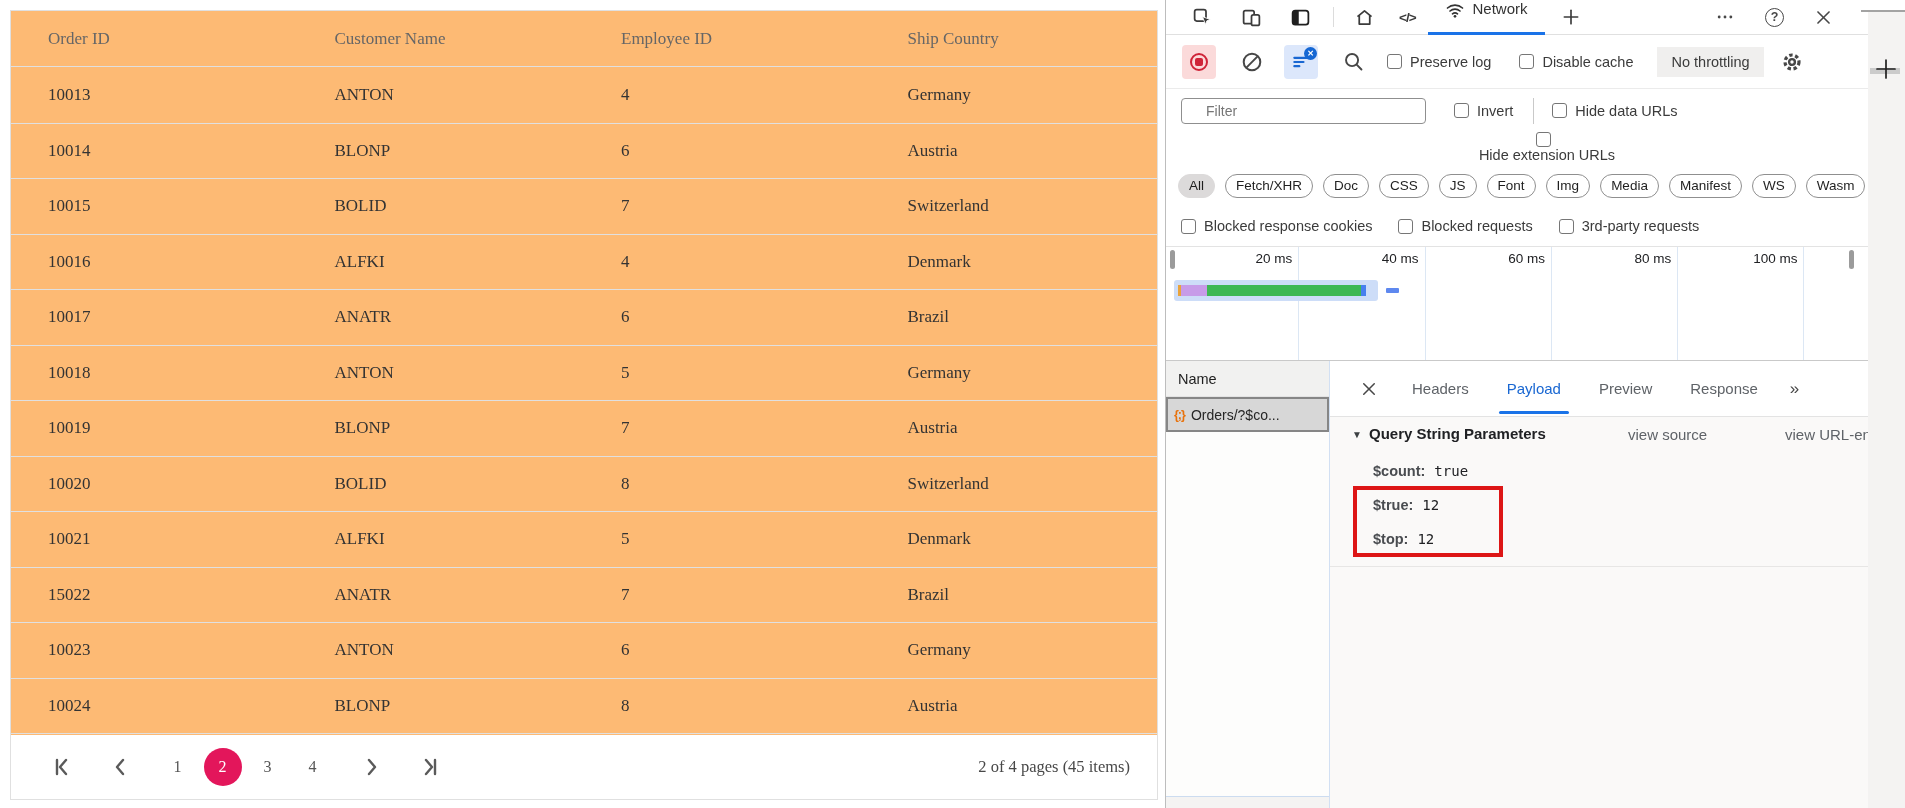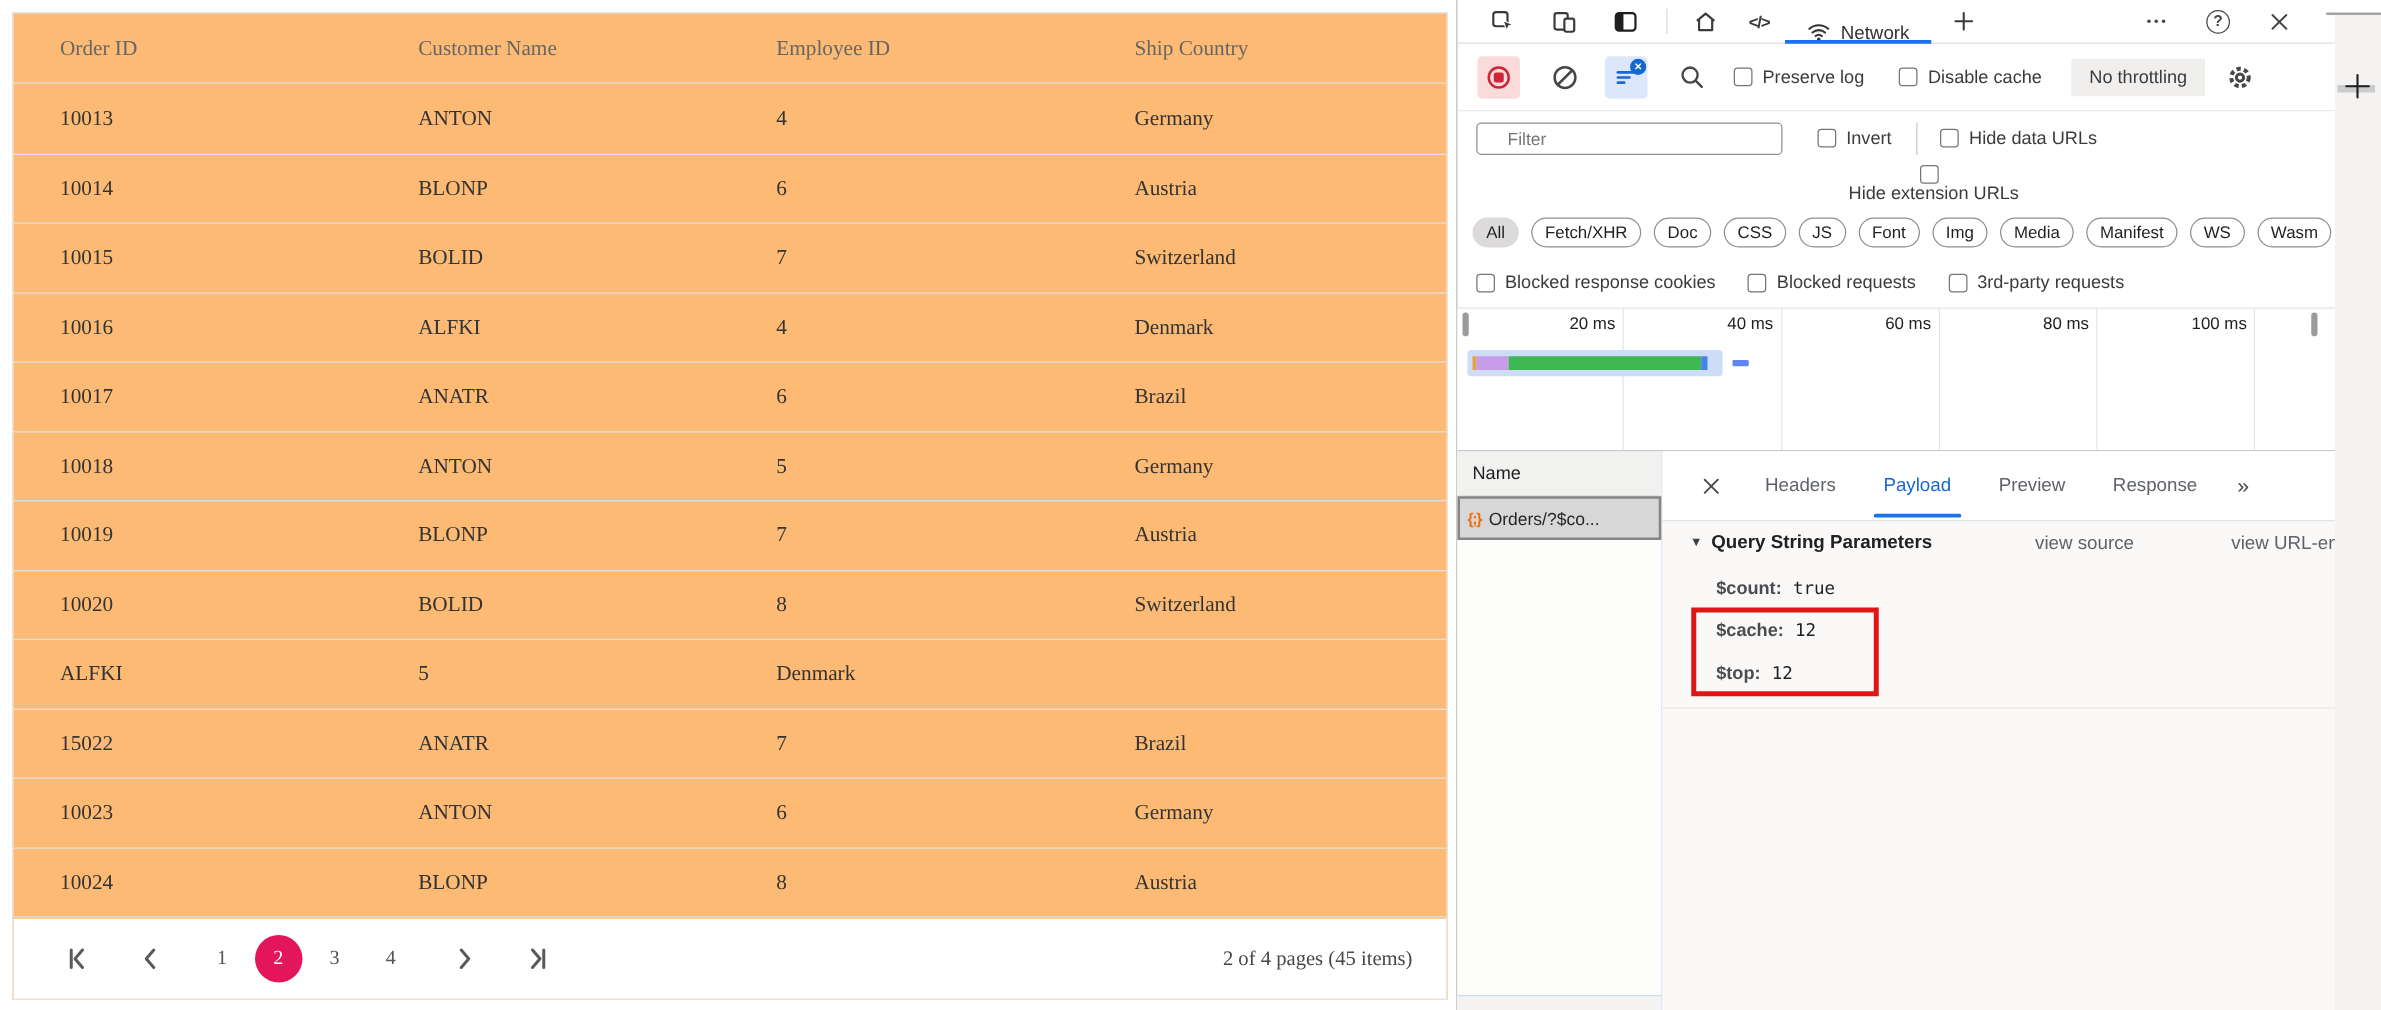--- a/index.html
+++ b/index.html
@@ -22,21 +22,21 @@
 
   
   .devtools { position:absolute; left:1165px; top:0; width:740px; height:808px; background:#fff; border-left:1px solid #bdbdbd; font-size:14.5px; color:#3b3b3b; }
   .dt-row { display:flex; align-items:center; }
   .icon { display:inline-flex; align-items:center; justify-content:center; }
   .icon svg { display:block; }
 
   .dt-tabbar { height:35px; border-bottom:1px solid #e0e0e0; display:flex; align-items:center; padding-left:26px; }
   .tb-sep { width:1px; height:20px; background:#dcdcdc; margin-left:22px; }
   .code-ic { font-size:13.5px; font-weight:700; color:#3b3b3b; letter-spacing:-1px; }
-  .nettab { height:35px; display:flex; align-items:flex-end; gap:8px; padding:0 17px; margin-left:12px; position:relative; cursor:pointer; }
+  .nettab { height:35px; display:flex; align-items:flex-start; gap:8px; padding:0 17px; margin-left:12px; position:relative; cursor:pointer; }
   .nettab::after { content:""; position:absolute; left:0; right:0; bottom:0; height:3px; background:#1a73e8; }
   .nettab span { font-size:15px; color:#333; }
   .tb-right { margin-left:auto; display:flex; align-items:center; gap:30px; margin-right:72px; }
   .help-ic { width:19px; height:19px; border:1.8px solid #474747; border-radius:50%; font-size:12.5px; color:#474747; display:flex; align-items:center; justify-content:center; font-weight:700; }
 
   .dt-toolbar { height:54px; border-bottom:1px solid #ebebeb; padding-left:16px; }
   .tool-box { width:34px; height:34px; border-radius:4px; display:flex; align-items:center; justify-content:center; cursor:pointer; }
   .rec { background:#fbdada; }
   .rec-ring { width:18px; height:18px; border:2.5px solid #cf2438; border-radius:50%; display:flex; align-items:center; justify-content:center; }
   .rec-sq { width:8px; height:8px; background:#cf2438; border-radius:2px; }
@@ -176,20 +176,21 @@
       </div>
 
       <div class="g-row">
         <div class="g-cell">10020</div>
         <div class="g-cell">BOLID</div>
         <div class="g-cell">8</div>
         <div class="g-cell">Switzerland</div>
       </div>
 
       <div class="g-row">
+        <div class="g-cell">10021</div>
         <div class="g-cell">ALFKI</div>
         <div class="g-cell">5</div>
         <div class="g-cell">Denmark</div>
       </div>
 
       <div class="g-row">
         <div class="g-cell">15022</div>
         <div class="g-cell">ANATR</div>
         <div class="g-cell">7</div>
         <div class="g-cell">Brazil</div>
@@ -498,21 +499,21 @@
       </div>
 
       <div class="params">
 
           <div class="param-row">
             <span class="param-name">$count:</span>
             <span class="param-value">true</span>
           </div>
 
           <div class="param-row">
-            <span class="param-name">$cache:</span>
+            <span class="param-name">$true:</span>
             <span class="param-value">12</span>
           </div>
 
           <div class="param-row">
             <span class="param-name">$top:</span>
             <span class="param-value">12</span>
           </div>
         </div>
 
       <div class="hl-box" style="border-color: rgb(221, 22, 22);"></div>

